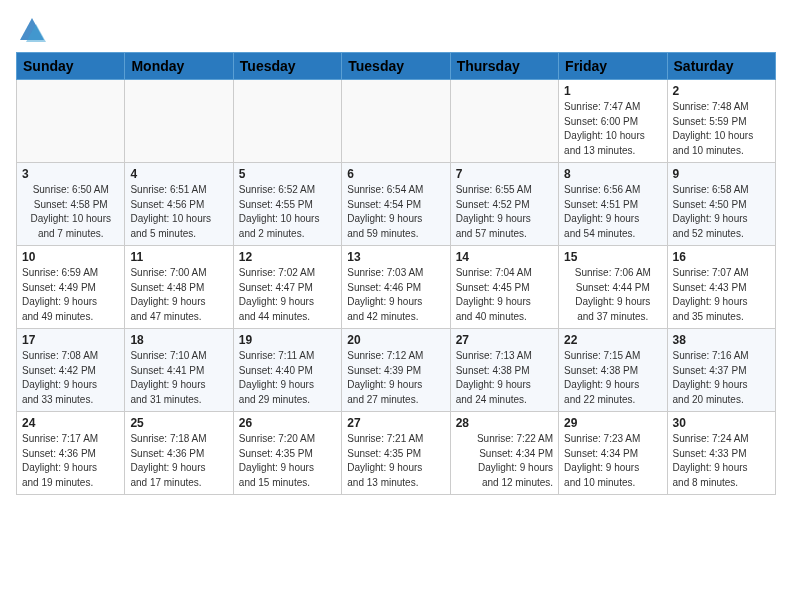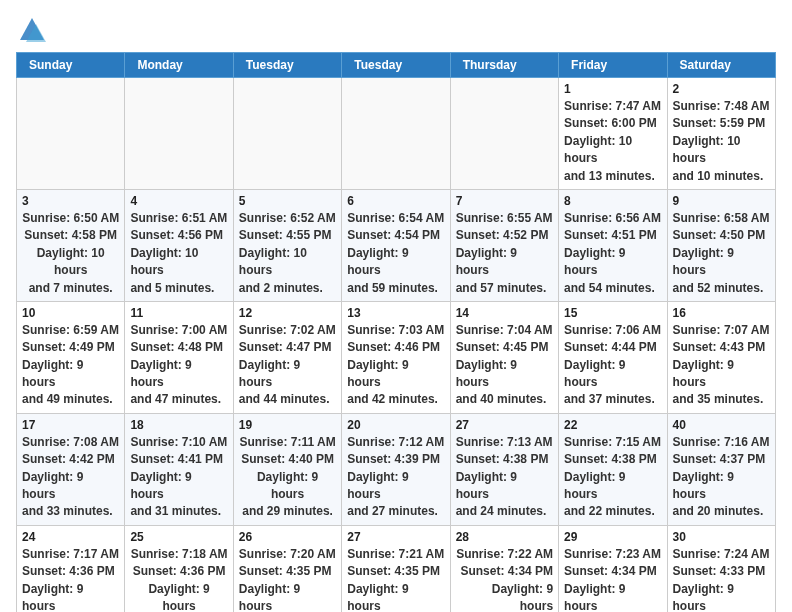--- a/index.html
+++ b/index.html
@@ -49,24 +49,24 @@
       font-size: 14px;
       color: #555;
     }
     .calendar {
       width: 100%;
       border-collapse: collapse;
       margin-top: 8px;
     }
     .calendar th {
       background-color: #2a7abf;
-      color: #ffffff;
+      color: #000000;
       text-align: left;
-      padding: 5px 12px;
-      font-size: 12px;
+      padding: 5px 6px;
+      font-size: 14px;
       border: 1px solid #5a9fd4;
     }
     .calendar td {
       vertical-align: top;
       border: 1px solid #ccc;
       padding: 4px 5px;
       width: calc(100% / 7);
       min-height: 80px;
       font-size: 10.5px;
       color: #222;
@@ -80,24 +80,23 @@
     }
     .calendar tr:nth-child(even) td.empty {
       background: #f0f3f7;
     }
     .day-number {
       font-weight: bold;
       font-size: 12px;
       margin-bottom: 2px;
     }
     .day-info {
-      font-size: 12px;
+      font-size: 10px;
       line-height: 1.45;
       color: #333;
-      font-weight: bold;
     }
   </style>
 </head>
 <body>
 
 <div class="header-logo">
   <div class="logo-container">
     <div>
       <div>
         <span class="logo-text-general"></span>
@@ -233,21 +232,21 @@
         </td>
         <td>
           <div class="day-number">14</div>
           <div class="day-info" style="white-space: pre-line;">Sunrise: 7:04 AM
 Sunset: 4:45 PM
 Daylight: 9 hours
 and 40 minutes.</div>
         </td>
         <td>
           <div class="day-number">15</div>
-          <div class="day-info" style="white-space: pre-line;">Sunrise: 7:06 AM
+          <div class="day-info" style="white-space: pre-line; text-align: center;">Sunrise: 7:06 AM
 Sunset: 4:44 PM
 Daylight: 9 hours
 and 37 minutes.</div>
         </td>
         <td>
           <div class="day-number">16</div>
           <div class="day-info" style="white-space: pre-line;">Sunrise: 7:07 AM
 Sunset: 4:43 PM
 Daylight: 9 hours
 and 35 minutes.</div>
@@ -263,21 +262,21 @@
         </td>
         <td>
           <div class="day-number">18</div>
           <div class="day-info" style="white-space: pre-line;">Sunrise: 7:10 AM
 Sunset: 4:41 PM
 Daylight: 9 hours
 and 31 minutes.</div>
         </td>
         <td>
           <div class="day-number">19</div>
-          <div class="day-info" style="white-space: pre-line; text-align: center;">Sunrise: 7:11 AM
+          <div class="day-info" style="white-space: pre-line;">Sunrise: 7:11 AM
 Sunset: 4:40 PM
 Daylight: 9 hours
 and 29 minutes.</div>
         </td>
         <td>
           <div class="day-number">20</div>
           <div class="day-info" style="white-space: pre-line;">Sunrise: 7:12 AM
 Sunset: 4:39 PM
 Daylight: 9 hours
 and 27 minutes.</div>
@@ -290,38 +289,38 @@
 and 24 minutes.</div>
         </td>
         <td>
           <div class="day-number">22</div>
           <div class="day-info" style="white-space: pre-line;">Sunrise: 7:15 AM
 Sunset: 4:38 PM
 Daylight: 9 hours
 and 22 minutes.</div>
         </td>
         <td>
-          <div class="day-number">40</div>
+          <div class="day-number">38</div>
           <div class="day-info" style="white-space: pre-line;">Sunrise: 7:16 AM
 Sunset: 4:37 PM
 Daylight: 9 hours
 and 20 minutes.</div>
         </td>
       </tr>
       <tr>
         <td>
           <div class="day-number">24</div>
           <div class="day-info" style="white-space: pre-line;">Sunrise: 7:17 AM
 Sunset: 4:36 PM
 Daylight: 9 hours
 and 19 minutes.</div>
         </td>
         <td>
           <div class="day-number">25</div>
-          <div class="day-info" style="white-space: pre-line; text-align: center;">Sunrise: 7:18 AM
+          <div class="day-info" style="white-space: pre-line;">Sunrise: 7:18 AM
 Sunset: 4:36 PM
 Daylight: 9 hours
 and 17 minutes.</div>
         </td>
         <td>
           <div class="day-number">26</div>
           <div class="day-info" style="white-space: pre-line;">Sunrise: 7:20 AM
 Sunset: 4:35 PM
 Daylight: 9 hours
 and 15 minutes.</div>

